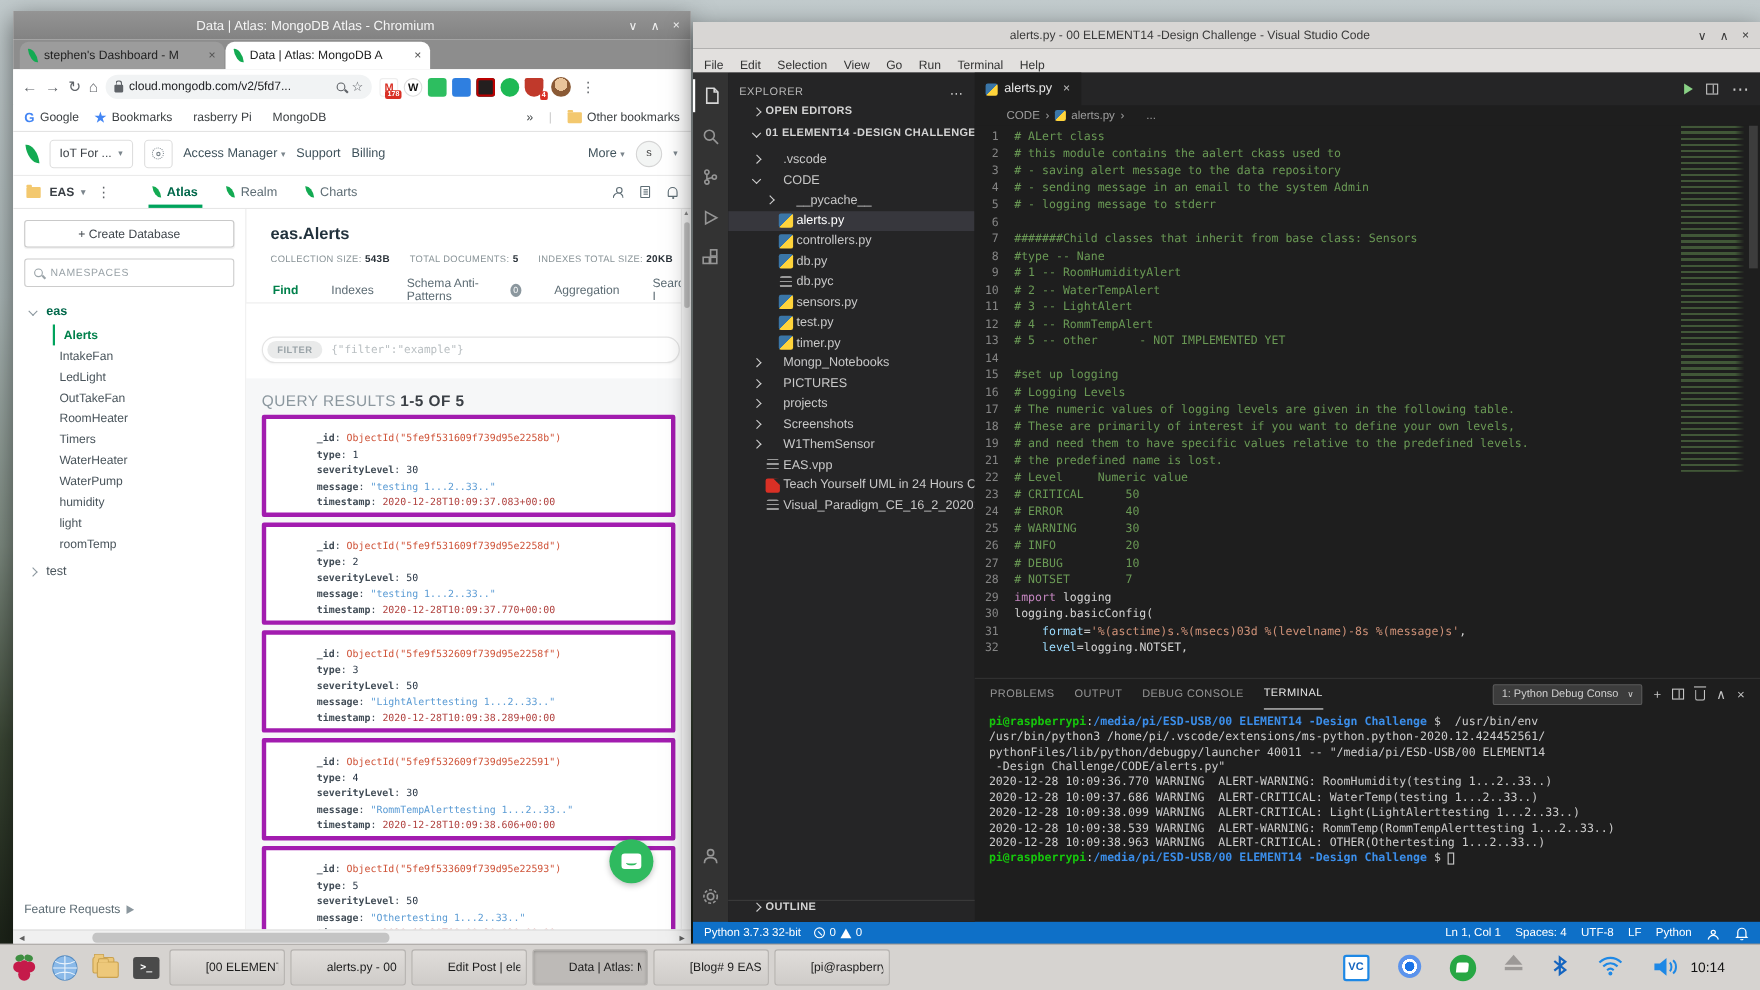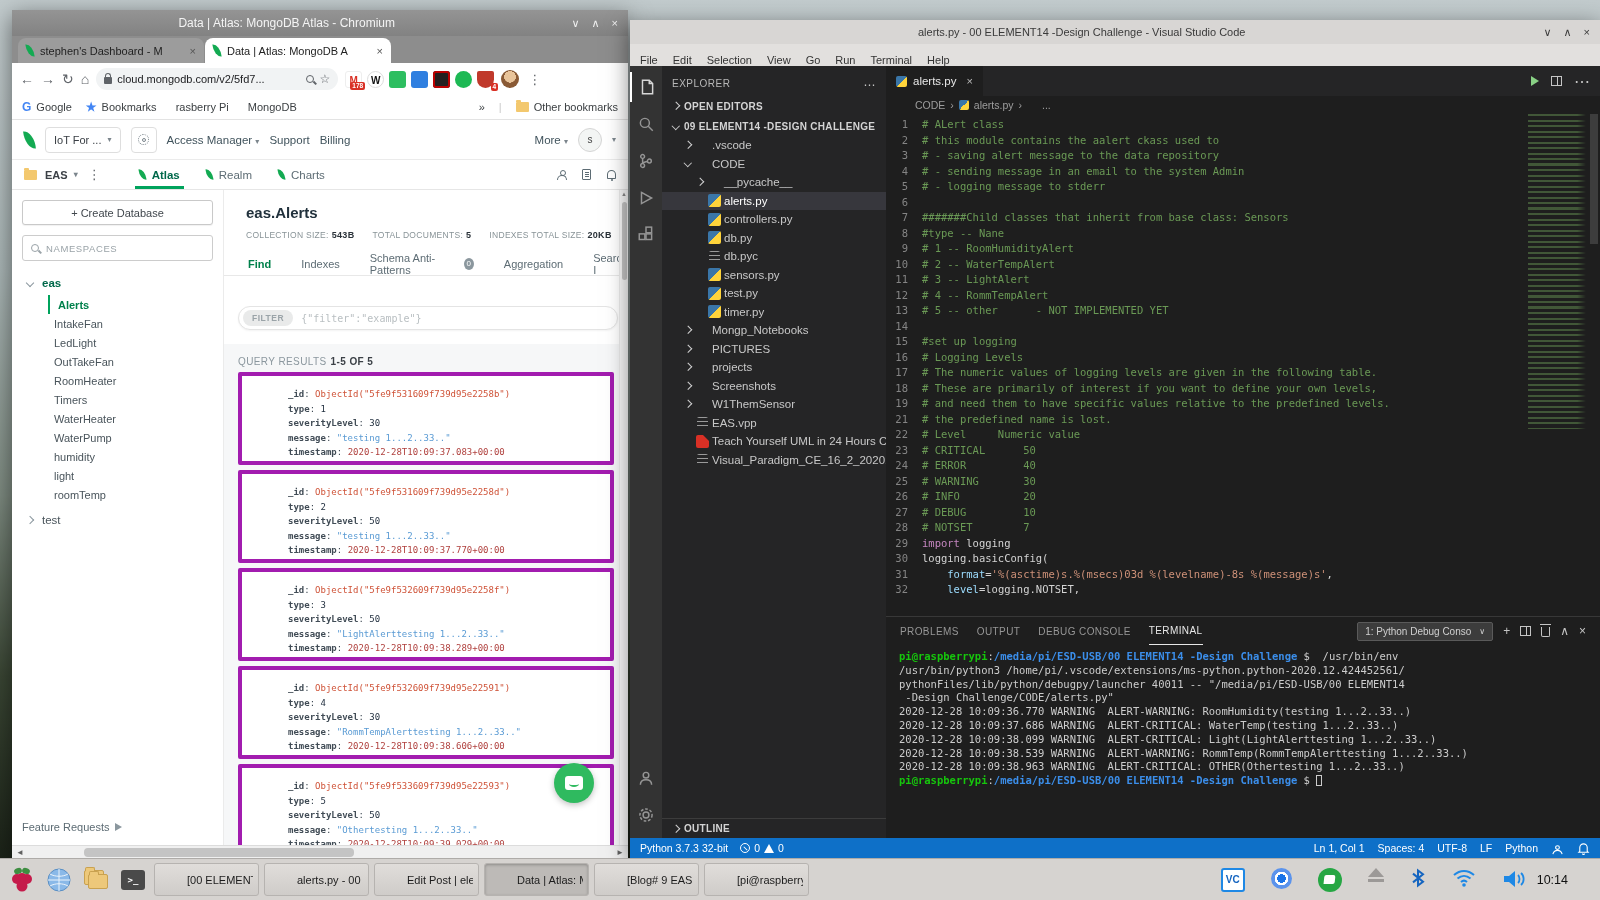--- a/index.html
+++ b/index.html
@@ -105,21 +105,21 @@
   .ctab{font-size:11px;color:#5d6c74;display:flex;gap:5px;align-items:center}
   .ctab.active{color:#00804b;font-weight:bold}
   .ctab .b0{background:#8b979e;color:#fff;font-size:8px;border-radius:50%;width:12px;height:12px;line-height:12px;text-align:center}
   .ctab .b0:empty{display:none}
   .filterzone{padding:30px 10px 14px 14px;background:#fff;flex:none}
   .filterbar{height:24px;background:#fff;border:1px solid #e4e4e4;border-radius:13px;box-shadow:0 1px 2px rgba(0,0,0,.05);
     display:flex;align-items:center;gap:8px;padding:0 4px}
   .fbadge{background:#e9eaea;color:#9aa3a8;font-size:8.5px;font-weight:bold;letter-spacing:.5px;border-radius:10px;padding:3px 9px}
   .fph{font-family:"DejaVu Sans Mono",monospace;font-size:10px;color:#b9bfc2}
   .results{flex:1;background:#f6f7f8;padding:12px 14px 0 14px;min-height:0;overflow:hidden}
-  .reslabel{font-size:10px;color:#8b979e;letter-spacing:.4px}
+  .reslabel{font-size:14px;color:#8b979e;letter-spacing:.4px}
   .reslabel b{color:#3b4046;margin-left:4px}
   .doccard{background:#fff;border:4px solid #a21caf;border-radius:2px;height:93px;margin-top:5px;padding:11px 0 0 46px;
     font-family:"DejaVu Sans Mono",monospace;font-size:9px;line-height:14.5px;overflow:hidden}
   .dk{color:#414c56;font-weight:bold}
   .dsep{color:#414c56}
   .dv-id{color:#cf5338}
   .dv-num{color:#1f2d3d}
   .dv-str{color:#5a9bd4}
   .dv-ts{color:#b0413e}
   .at-vscroll{position:absolute;right:0;top:0;bottom:0;width:9px;background:#fafafa;border-left:1px solid #ededed}
@@ -137,21 +137,21 @@
   .v-menubar{height:22px;background:#e2e0de;display:flex;align-items:flex-end;gap:15px;padding-left:10px;font-size:11px;color:#333;flex:none}
   .v-main{flex:1;display:flex;min-height:0}
   .actbar{width:32px;background:#333333;display:flex;flex-direction:column;align-items:center;padding-top:6px;gap:7px;flex:none}
   .act{width:32px;height:30px;display:flex;align-items:center;justify-content:center;opacity:.6}
   .act.on{opacity:1;border-left:2px solid #fff}
   .act svg{stroke:#d7d7d7;fill:none;stroke-width:1.3}
   .actspacer{flex:1}
   .v-side{width:224px;background:#252526;color:#cccccc;display:flex;flex-direction:column;flex:none;position:relative}
   .sv-head{height:30px;display:flex;padding:12px 10px;font-size:10px;letter-spacing:.5px;color:#b8b8b8}
   .sv-head .dd{margin-left:auto;color:#c5c5c5;font-size:12px}
-  .srow{height:20px;display:flex;align-items:center;gap:3px;padding-left:8px;font-size:10px;font-weight:bold;color:#d4d4d4;letter-spacing:.3px}
+  .srow{height:20px;display:flex;gap:3px;padding-left:20px;font-size:10px;font-weight:bold;color:#d4d4d4;letter-spacing:.3px}
   .tree{flex:1;overflow:hidden}
   .titem{height:18.5px;display:flex;align-items:center;gap:3px;font-size:11.5px;color:#c8c8c8;white-space:nowrap}
   .titem.lv1{padding-left:20px}
   .titem.lv2{padding-left:32px}
   .titem.sel{background:#37373d;color:#fff}
   .chev{width:11px;height:11px;position:relative;flex:none}
   .chev.right:before{content:"";position:absolute;left:3px;top:2.5px;width:4.5px;height:4.5px;border-right:1.2px solid #cfcfcf;border-bottom:1.2px solid #cfcfcf;transform:rotate(-45deg)}
   .chev.down:before{content:"";position:absolute;left:2.5px;top:2px;width:4.5px;height:4.5px;border-right:1.2px solid #cfcfcf;border-bottom:1.2px solid #cfcfcf;transform:rotate(45deg)}
   .fic{width:13px;height:13px;flex:none;border-radius:2px}
   .fic.py{background:linear-gradient(135deg,#3a76a8 50%,#ffd43b 50%)}
@@ -603,21 +603,21 @@
       <div class="sv-head">
         <span>EXPLORER</span>
         <span class="dd">⋯</span>
       </div>
       <div class="srow">
         <span class="chev right"></span>
         <span>OPEN EDITORS</span>
       </div>
       <div class="srow">
         <span class="chev down"></span>
-        <span style="white-space:nowrap;overflow:hidden">09 ELEMENT14 -DESIGN CHALLENGE</span>
+        <span style="white-space:nowrap;overflow:hidden">01 ELEMENT14 -DESIGN CHALLENGE</span>
       </div>
       <div class="tree">
 
           <div class="titem lv1">
             <span class="chev right"></span>
             <span class="fic"></span>
             <span>.vscode</span>
           </div>
 
           <div class="titem lv1">

